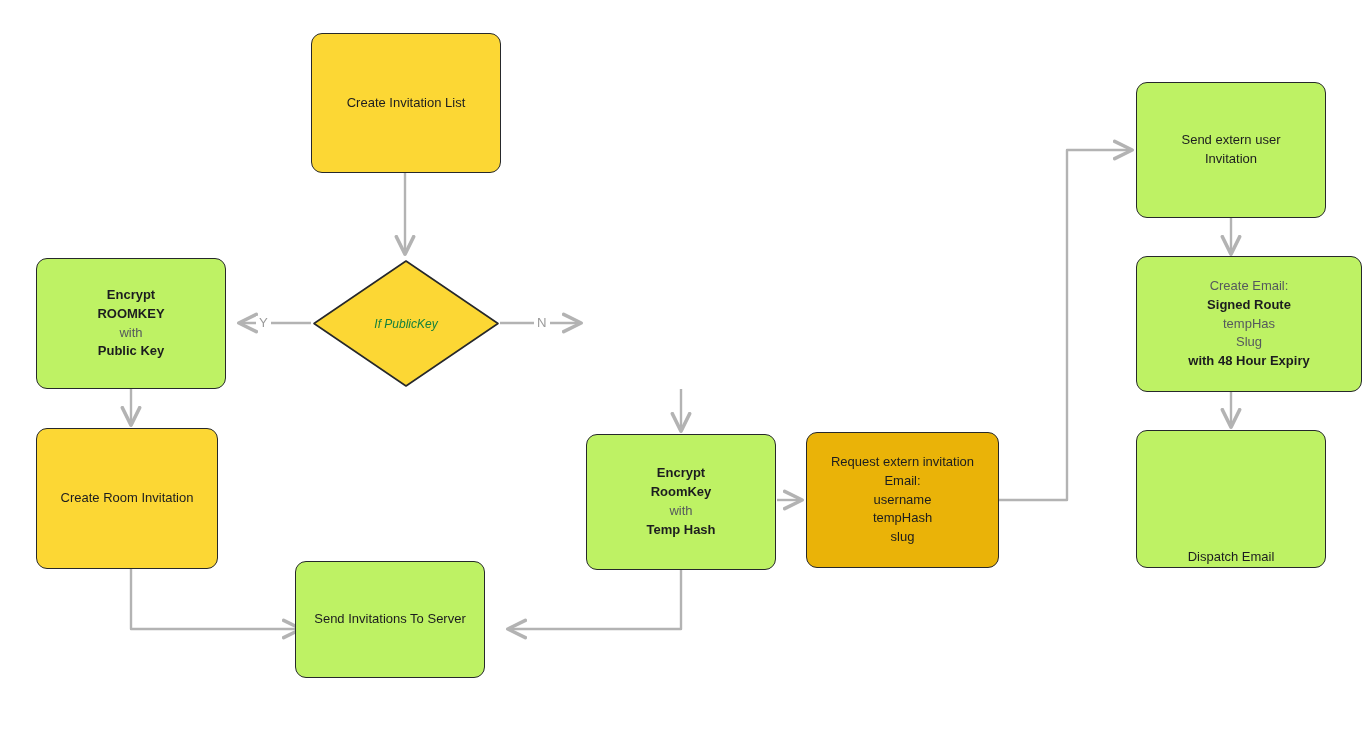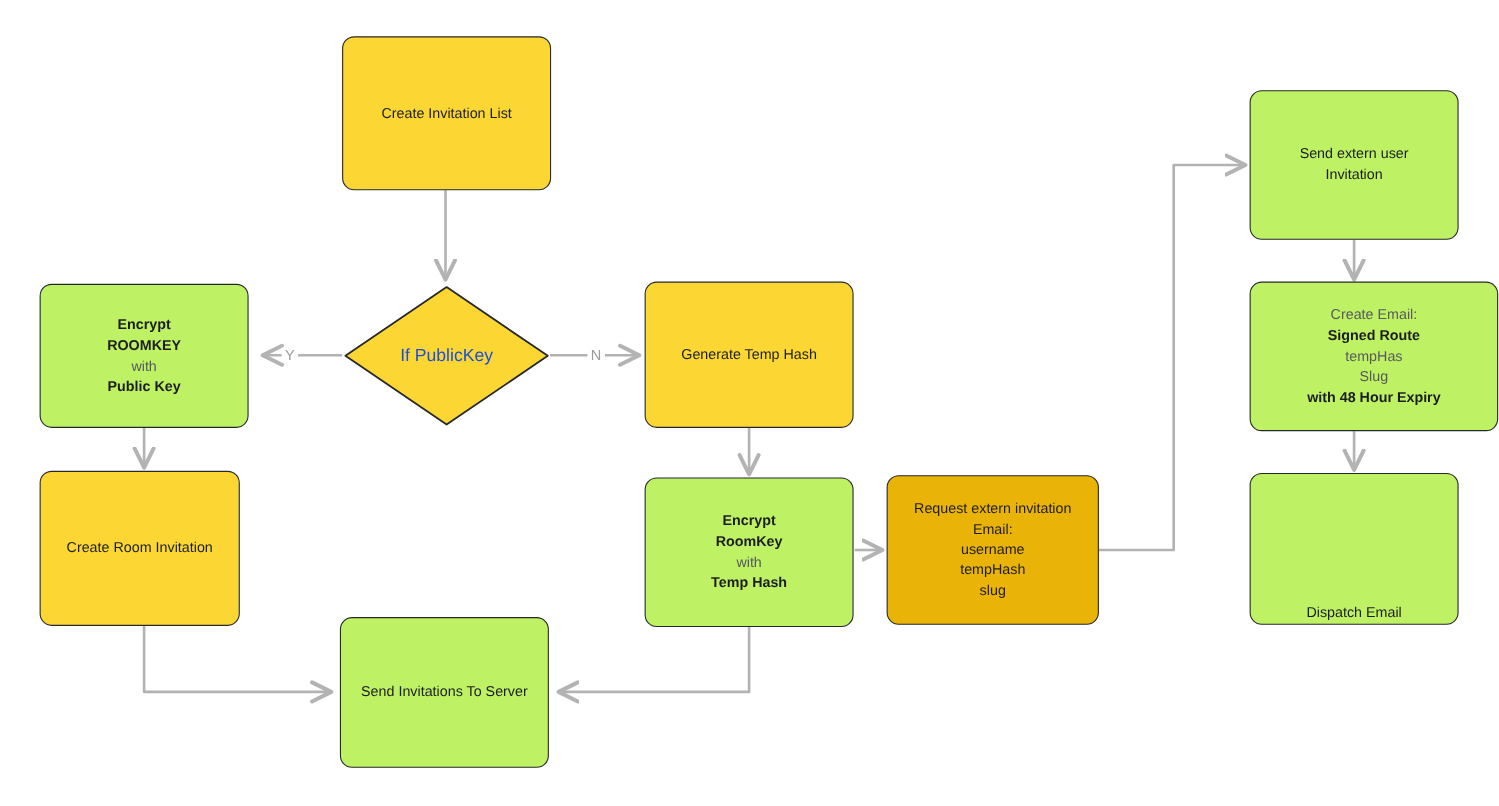--- a/index.html
+++ b/index.html
@@ -58,22 +58,23 @@
   }
   .diamond-label {
     position: absolute;
     left: 0;
     top: 0;
     width: 100%;
     height: 100%;
     display: flex;
     align-items: center;
     justify-content: center;
-    font-size: 16px;
-    color: #1d4ed8;
+    font-size: 12px;
+    color: #15803d;
+    font-style: italic;
   }
   .b { font-weight: bold; }
   .muted { color: #55595d; }
   .edge-label {
     position: absolute;
     font-size: 13.2px;
     color: #9b9b9b;
     background: #ffffff;
     padding: 0 3px;
     line-height: 1;
@@ -137,44 +138,41 @@
       <div class="b">ROOMKEY</div>
       <div class="muted">with</div>
       <div class="b">Public Key</div>
     </div>
   </div>
 
   <div class="node n-yellow" style="left:36px; top:428px; width:182px; height:141px;">
     <div class="txt">Create Room Invitation</div>
   </div>
 
-  <div class="node n-yellow" style="left:586px; top:256px; width:190px; height:133px;">
-    <div class="txt">Generate Temp Hash</div>
-  </div>
 
   <div class="node n-orange" style="left:586px; top:434px; width:190px; height:136px;">
     <div class="txt">
       <div class="b">Encrypt</div>
       <div class="b">RoomKey</div>
       <div class="muted">with</div>
       <div class="b">Temp Hash</div>
     </div>
   </div>
 
   <div class="node n-pink" style="left:806px; top:432px; width:193px; height:136px;">
     <div class="txt">
       <div>Request extern invitation</div>
       <div>Email:</div>
       <div>username</div>
       <div>tempHash</div>
       <div>slug</div>
     </div>
   </div>
 
-  <div class="node n-cyan" style="left:309px; top:561px; width:190px; height:137px;">
+  <div class="node n-cyan" style="left:295px; top:561px; width:190px; height:117px;">
     <div class="txt">Send Invitations To Server</div>
   </div>
 
   <div class="node n-cyan" style="left:1136px; top:82px; width:190px; height:136px;">
     <div class="txt">
       <div>Send extern user</div>
       <div>Invitation</div>
     </div>
   </div>
 

